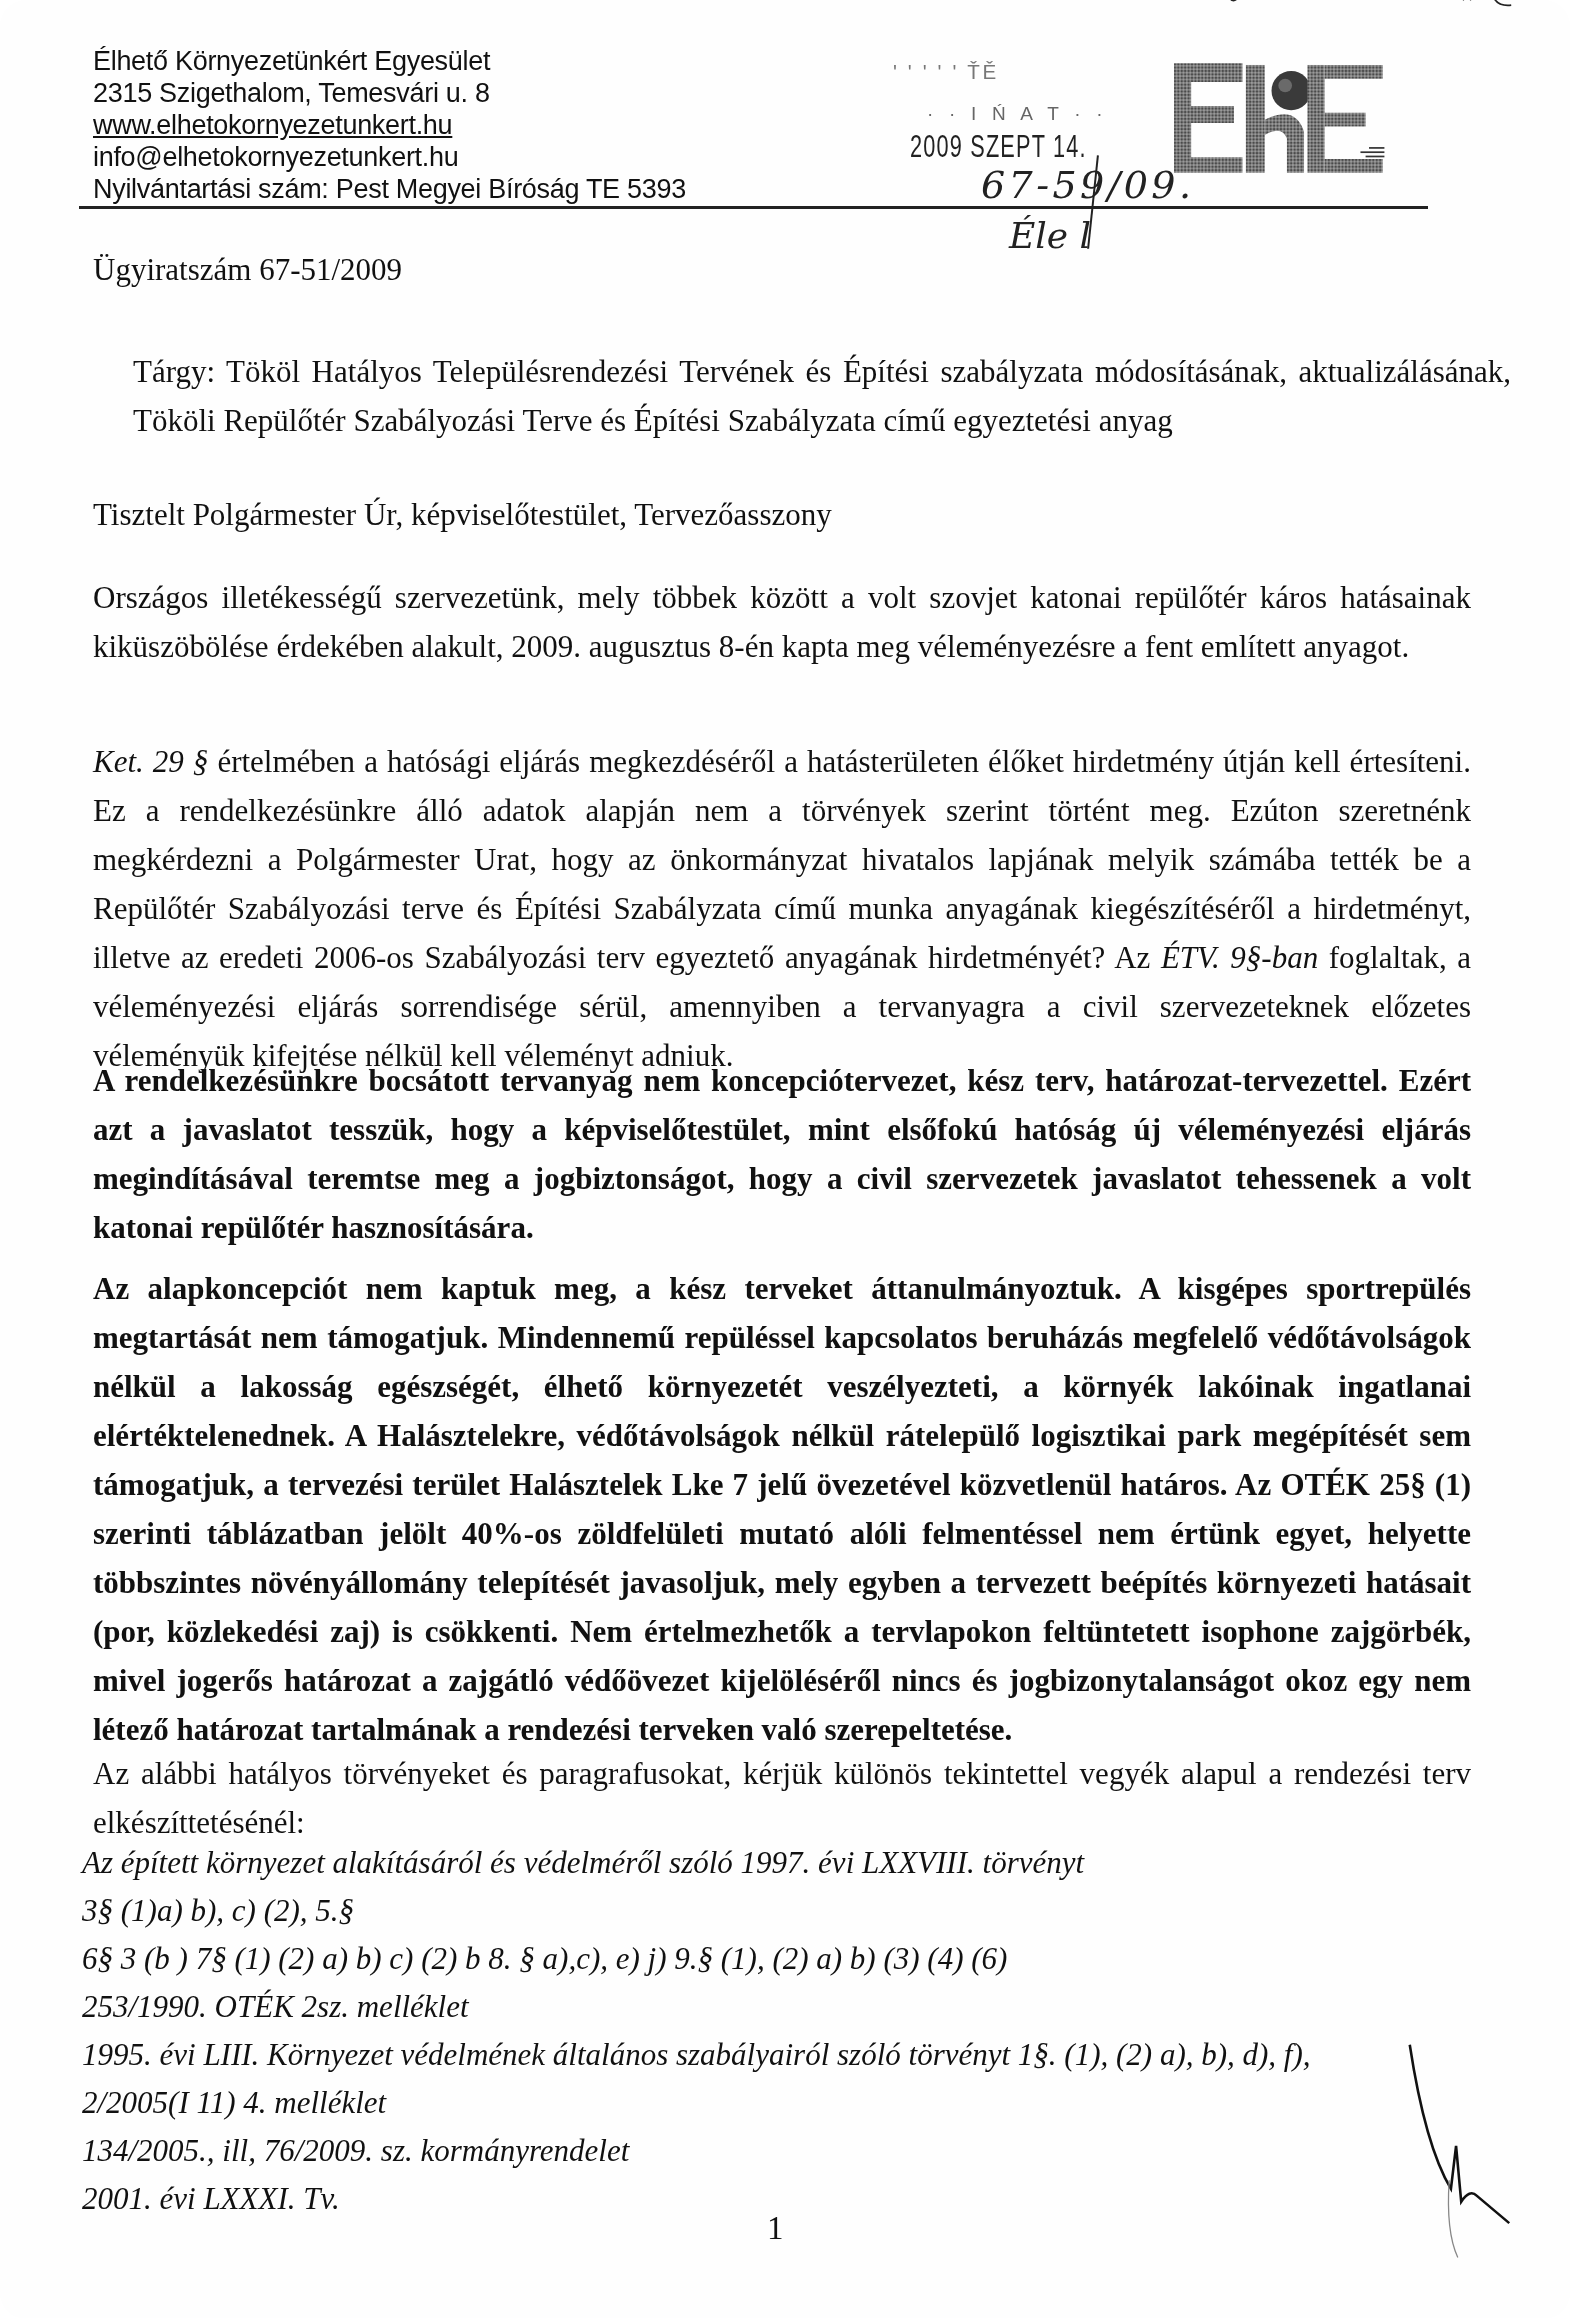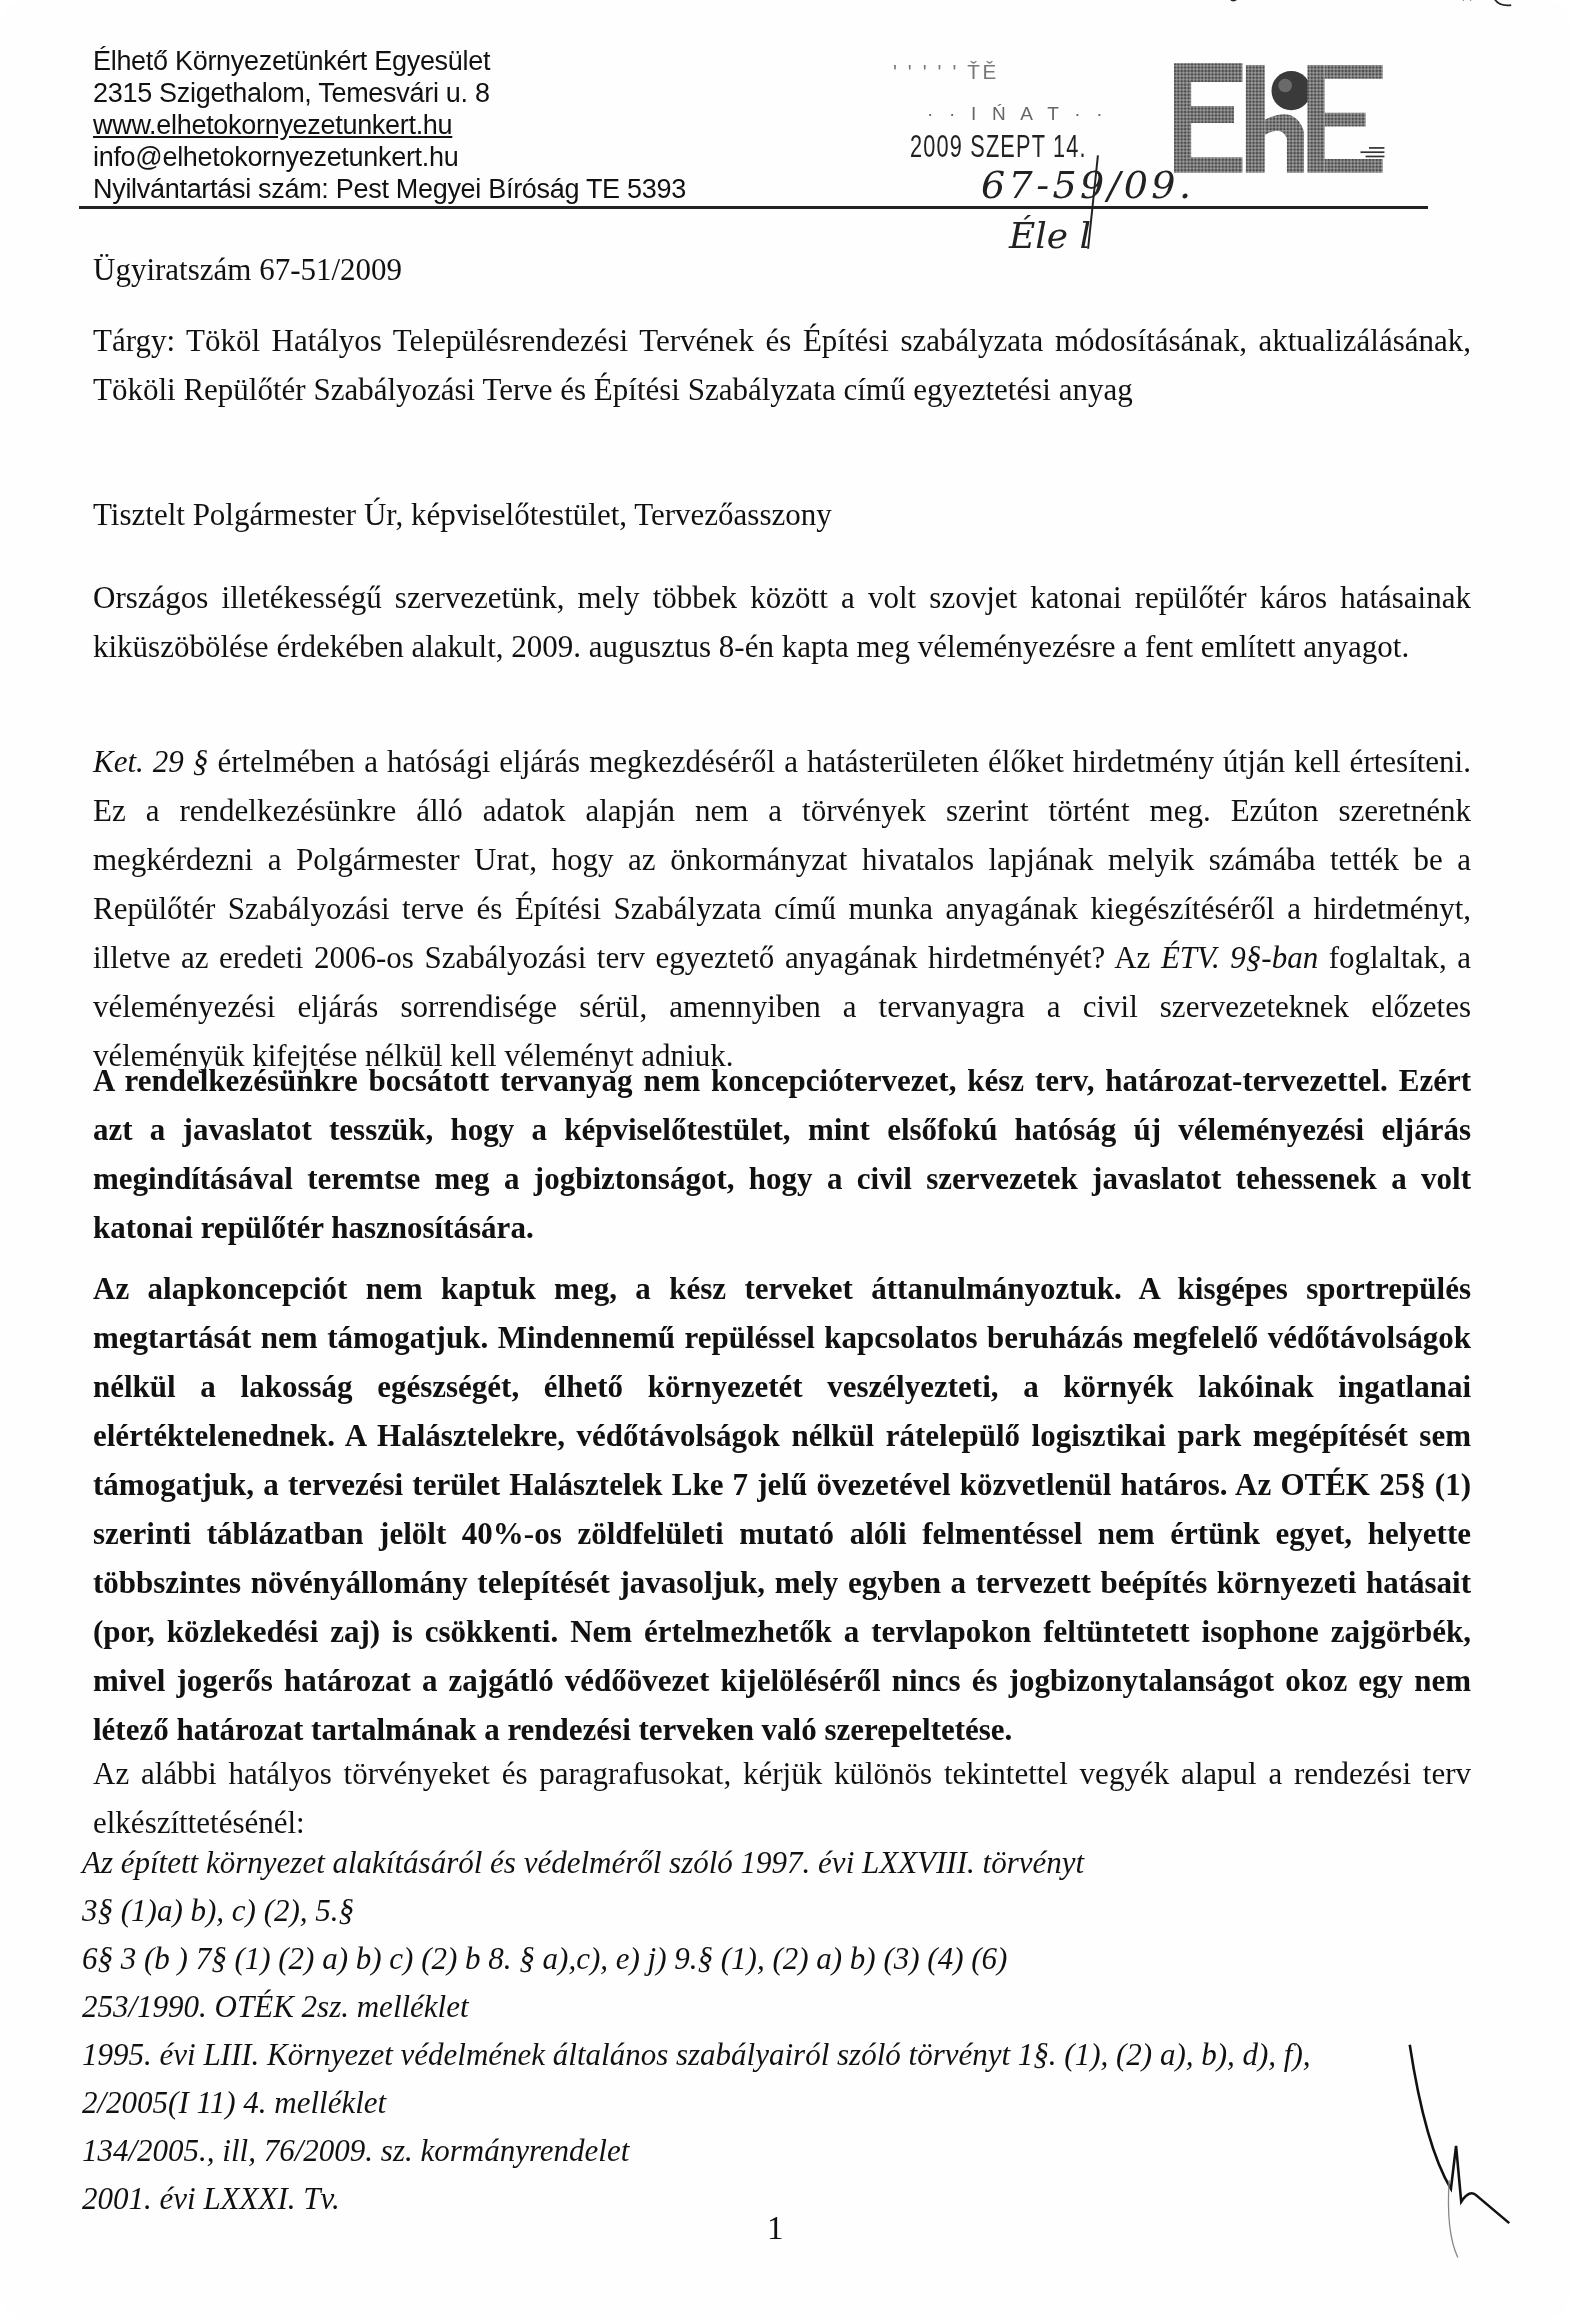--- a/index.html
+++ b/index.html
@@ -87,21 +87,21 @@
       <rect x="164" y="14" width="20" height="126" fill="url(#grain)"></rect>
       <path d="M184 14 H252 V30 H184 Z M184 70 H232 V86 H184 Z M184 124 H252 V140 H184 Z" fill="url(#grain)"></path>
       <rect x="236" y="110" width="18" height="2" fill="#333"></rect>
       <rect x="226" y="115" width="28" height="2" fill="#333"></rect>
       <rect x="232" y="120" width="22" height="2" fill="#333"></rect>
     </svg>
   </div>
 
   <div class="body-text" style="top:245px;">Ügyiratszám 67-51/2009</div>
 
-  <div class="body-text" style="top:316px;">Tárgy: Tököl Hatályos Településrendezési Tervének és Építési szabályzata módosításának, aktualizálásának, Tököli Repülőtér Szabályozási Terve és Építési Szabályzata című egyeztetési anyag</div>
+  <div class="body-text" style="top:347px;margin-left:40px;">Tárgy: Tököl Hatályos Településrendezési Tervének és Építési szabályzata módosításának, aktualizálásának, Tököli Repülőtér Szabályozási Terve és Építési Szabályzata című egyeztetési anyag</div>
 
   <div class="body-text" style="top:490px;">Tisztelt Polgármester Úr, képviselőtestület, Tervezőasszony</div>
 
   <div class="body-text" style="top:573px;">Országos illetékességű szervezetünk, mely többek között a volt szovjet katonai repülőtér káros hatásainak kiküszöbölése érdekében alakult, 2009. augusztus 8-én kapta meg véleményezésre a fent említett anyagot.</div>
 
   <div class="body-text" style="top:737px;"><em>Ket. 29 §</em><span> értelmében a hatósági eljárás megkezdéséről a hatásterületen élőket hirdetmény útján kell értesíteni. Ez a rendelkezésünkre álló adatok alapján nem a törvények szerint történt meg. Ezúton szeretnénk megkérdezni a Polgármester Urat, hogy az önkormányzat hivatalos lapjának melyik számába tették be a Repülőtér Szabályozási terve és Építési Szabályzata című munka anyagának kiegészítéséről a hirdetményt, illetve az eredeti 2006-os Szabályozási terv egyeztető anyagának hirdetményét?  Az </span><em>ÉTV. 9§-ban</em><span> foglaltak, a véleményezési eljárás sorrendisége sérül, amennyiben a tervanyagra a civil szervezeteknek előzetes véleményük kifejtése nélkül kell véleményt adniuk.</span></div>
 
   <div class="body-text bold" style="top:1056px;">A rendelkezésünkre bocsátott tervanyag nem koncepciótervezet, kész terv, határozat-tervezettel. Ezért azt a javaslatot tesszük, hogy a képviselőtestület, mint elsőfokú hatóság új véleményezési eljárás megindításával teremtse meg a jogbiztonságot, hogy a civil szervezetek javaslatot tehessenek a volt katonai repülőtér hasznosítására.</div>
 
   <div class="body-text bold" style="top:1264px;">Az alapkoncepciót nem kaptuk meg, a kész terveket áttanulmányoztuk. A kisgépes sportrepülés megtartását nem támogatjuk. Mindennemű repüléssel kapcsolatos beruházás megfelelő védőtávolságok nélkül a lakosság egészségét, élhető környezetét veszélyezteti, a környék lakóinak ingatlanai elértéktelenednek. A Halásztelekre, védőtávolságok nélkül rátelepülő logisztikai park megépítését sem támogatjuk, a tervezési terület Halásztelek Lke 7 jelű övezetével közvetlenül határos. Az OTÉK 25§ (1) szerinti táblázatban jelölt 40%-os zöldfelületi mutató alóli felmentéssel nem értünk egyet, helyette többszintes növényállomány telepítését javasoljuk, mely egyben a tervezett beépítés környezeti hatásait (por, közlekedési zaj) is csökkenti. Nem értelmezhetők a tervlapokon feltüntetett isophone zajgörbék, mivel jogerős határozat a zajgátló védőövezet kijelöléséről nincs és jogbizonytalanságot okoz egy nem létező határozat tartalmának a rendezési terveken való szerepeltetése.</div>

